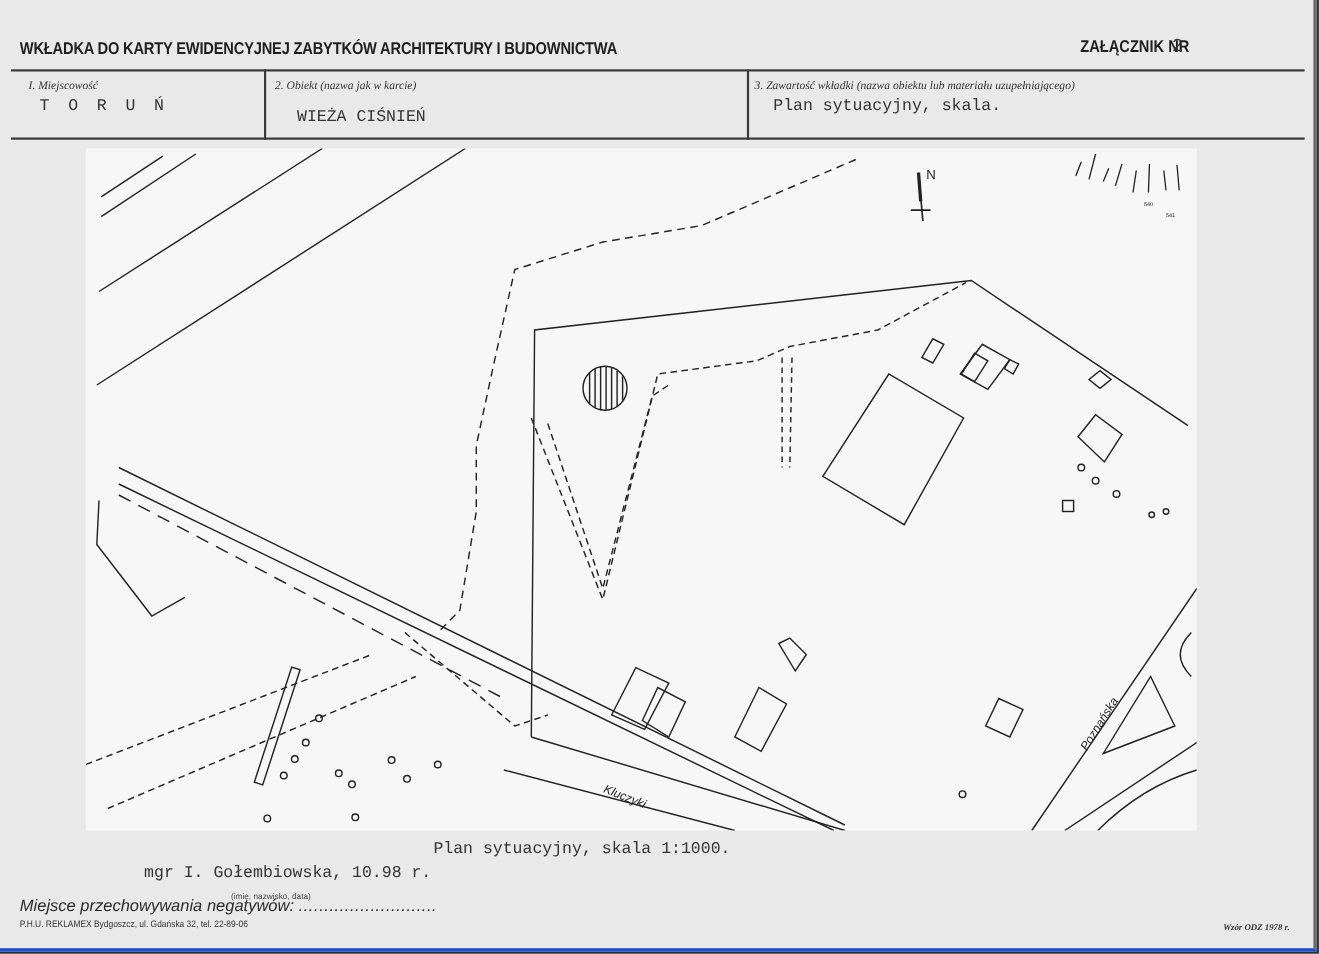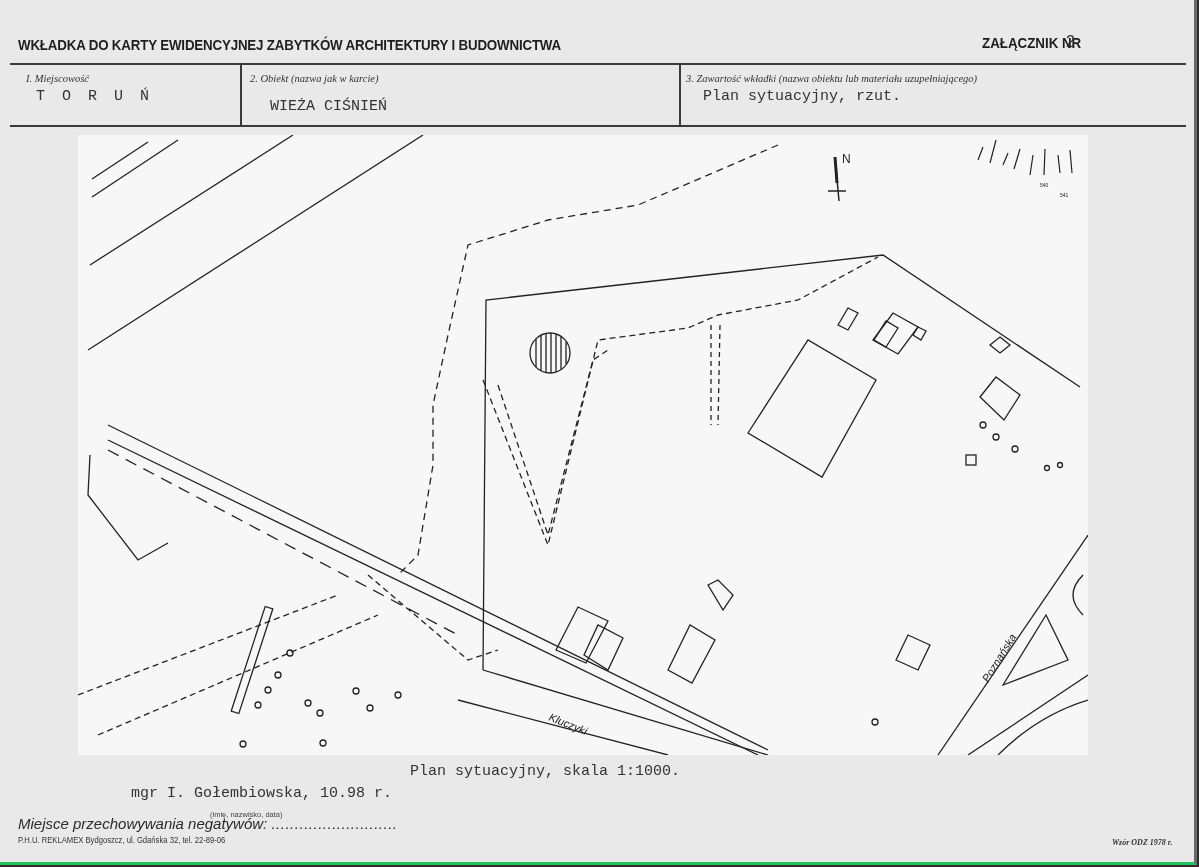--- a/index.html
+++ b/index.html
@@ -5,21 +5,21 @@
   html, body { margin: 0; padding: 0; }
   body {
     width: 1199px; height: 867px; overflow: hidden;
     background: #2e2e2e;
     position: relative;
   }
   .card {
     position: absolute; left: 0; top: 0; width: 1194px; height: 862px;
     background: #e9e9e9;
     border-right: 3px solid #6a6a6a;
-    border-bottom: 3px solid #22c55e;
+    border-bottom: 3px solid #1d4ed8;
     font-family: "Liberation Sans", sans-serif;
     color: #222;
   }
   .header-title {
     position: absolute; left: 18px; top: 36px;
     font-family: "Liberation Sans", sans-serif;
     font-weight: bold; font-size: 15.5px; letter-spacing: -0.2px;
     transform: scaleX(0.86); transform-origin: left center;
     color: #1e1e1e;
   }
@@ -46,21 +46,21 @@
     font-family: "Liberation Mono", monospace; font-size: 15px; color: #333;
   }
   .spaced { letter-spacing: 10px; }
   .map {
     position: absolute; left: 78px; top: 135px; width: 1010px; height: 620px;
     background: #f7f7f7;
   }
   .map svg { position: absolute; left: 0; top: 0; }
   .caption {
     position: absolute; left: 394px; top: 763px;
-    font-family: "Liberation Mono", monospace; font-size: 15px; color: #333; margin-left: 16px;
+    font-family: "Liberation Mono", monospace; font-size: 15px; color: #333;
   }
   .footer-line {
     position: absolute; left: 18px;
     font-family: "Liberation Sans", sans-serif; font-style: italic;
     font-size: 15px; color: #2a2a2a;
   }
   .dots { letter-spacing: 0.5px; }
   .typed {
     position: absolute; font-family: "Liberation Mono", monospace; font-style: normal;
     font-size: 15px; color: #333;
@@ -95,21 +95,21 @@
   <div class="vline" style="left:240px; top:63px; height:64px;"></div>
   <div class="vline" style="left:679px; top:63px; height:64px;"></div>
 
   <div class="field-label" style="left:26px; top:73px;">I. Miejscowość</div>
   <div class="field-value spaced" style="left:36px; top:88px; letter-spacing:4px;">T O R U Ń</div>
 
   <div class="field-label" style="left:250px; top:73px;">2. Obiekt (nazwa jak w karcie)</div>
   <div class="field-value" style="left:270px; top:98px;">WIEŻA CIŚNIEŃ</div>
 
   <div class="field-label" style="left:686px; top:73px;font-style:italic;">3. Zawartość wkładki (nazwa obiektu lub materiału uzupełniającego)</div>
-  <div class="field-value" style="left:703px; top:88px;">Plan sytuacyjny, rzut.</div>
+  <div class="field-value" style="left:703px; top:88px;">Plan sytuacyjny, skala.</div>
 
   <div class="map">
     <svg width="1010" height="620" viewBox="0 0 1010 620" xmlns="http://www.w3.org/2000/svg">
       <g fill="none" stroke="#222" stroke-width="1.3">
 
         <line x1="14" y1="44" x2="70" y2="7"></line>
         <line x1="14" y1="62" x2="100" y2="5"></line>
         <line x1="12" y1="130" x2="215" y2="0"></line>
         <line x1="10" y1="215" x2="345" y2="0"></line>
 

